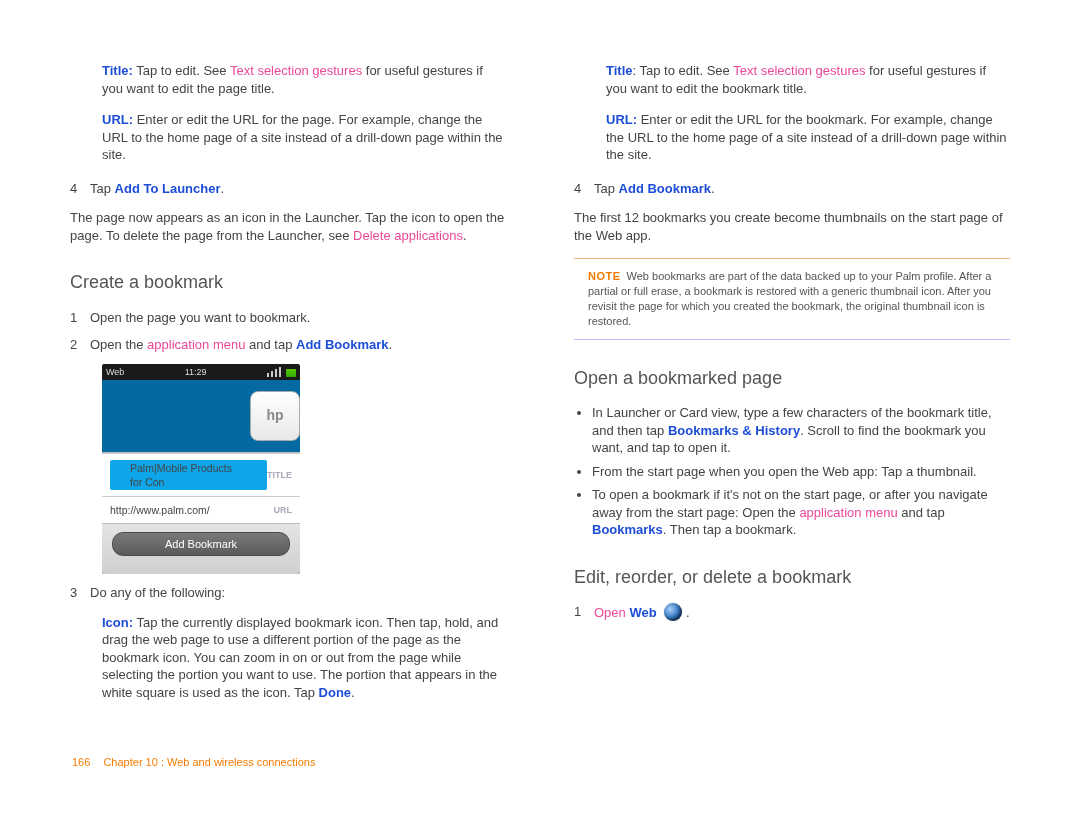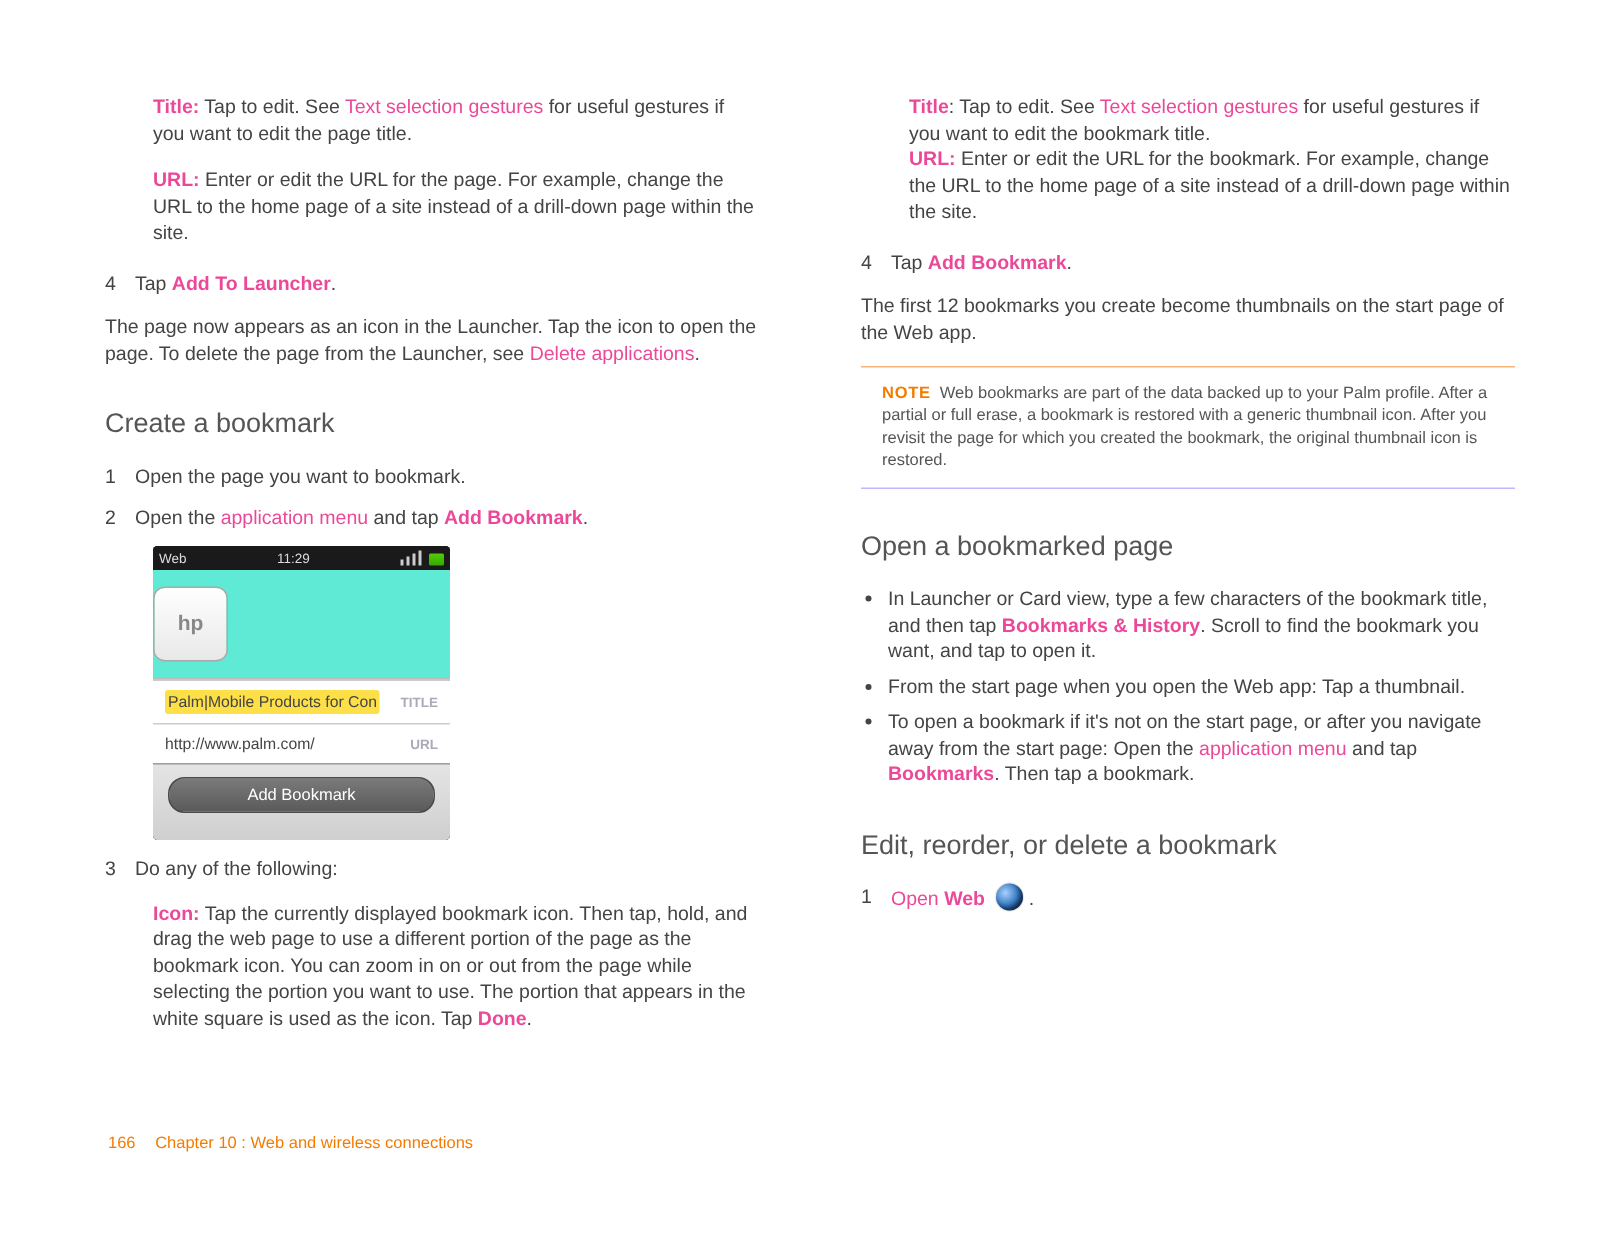--- a/index.html
+++ b/index.html
@@ -28,21 +28,21 @@
   .row { display: flex; margin-top: 6px; }
   .num { width: 20px; flex: 0 0 20px; color: #444; }
   .body { flex: 1; }
   h2 {
     font-weight: 300;
     font-size: 18px;
     color: #555;
     margin: 26px 0 14px 0;
   }
   .link { color: #ec4899; }
-  b { font-weight: 700; color: #ec4899; }
+  b { font-weight: 700; color: #1d4ed8; }
   .footer {
     position: absolute;
     left: 72px;
     top: 756px;
     font-size: 11px;
   }
   .footer .pg { color: #f57b00; margin-right: 10px; }
   .footer .ch { color: #f57b00; }
   .note-box {
     border-top: 1px solid #f5b37a;
@@ -76,38 +76,38 @@
     font-size: 9px;
   }
   .statusbar .sig { display:flex; gap:2px; align-items:flex-end;}
   .sig .b1{width:2px;height:4px;background:#ccc}
   .sig .b2{width:2px;height:6px;background:#ccc}
   .sig .b3{width:2px;height:8px;background:#ccc}
   .sig .b4{width:2px;height:10px;background:#ccc}
   .sig .batt{width:10px;height:8px;background:linear-gradient(#5c0,#3a0);margin-left:3px;border-radius:1px}
   .iconbox {
     height: 72px;
-    background:#5eead4;
+    background:#0369a1;
     display:flex;
     align-items:center;
-    justify-content:flex-start;
+    justify-content:flex-end;
     border-bottom:1px solid #bbb;
   }
   .thumbicon{
     width:48px;height:48px;background:linear-gradient(#fff,#e8e8e8);
     border-radius:8px;border:1px solid #aaa;
     display:flex;align-items:center;justify-content:center;
     color:#888;font-size:14px;font-weight:bold;
   }
   .field{
     display:flex;justify-content:space-between;align-items:center;
     padding:6px 8px;background:#fff;border-top:1px solid #ccc;
     font-size:10.5px;
   }
-  .field.hl .val{background:#fde047;padding:1px 2px;border-radius:2px}
+  .field.hl .val{background:#0ea5e9;padding:1px 20px;border-radius:2px}
   .field .lbl{color:#aab;font-size:9px;font-weight:600}
   .actions{background:linear-gradient(#e4e4e4,#cfcfcf);padding:8px 10px 12px;border-top:1px solid #bbb}
   .pillbtn{
     height:22px;border-radius:11px;display:flex;align-items:center;justify-content:center;
     margin-bottom:6px;font-size:11px;
   }
   .pillbtn.add{background:linear-gradient(#7a7a7a,#5a5a5a);color:#fff;border:1px solid #4a4a4a}
   .pillbtn.cancel{background:#e9e9e9;border:1px solid #aaa;color:#444;margin-bottom:0}
   .webicon{
     display:inline-block;width:18px;height:18px;border-radius:50%;
@@ -179,21 +179,21 @@
    </div>
    <div class="ind" style="margin-top:12px">
      <b>Icon:</b><span> Tap the currently displayed bookmark icon. Then tap, hold, and drag the web page to use a different portion of the page as the bookmark icon. You can zoom in on or out from the page while selecting the portion you want to use. The portion that appears in the white square is used as the icon. Tap </span><b>Done</b><span>.</span>
    </div>
  </div>
 
  <div class="col">
    <div class="ind">
      <b>Title</b><span>: Tap to edit. See </span><span class="link">Text selection gestures</span><span> for useful gestures if you want to edit the bookmark title.</span>
    </div>
-   <div class="ind" style="">
+   <div class="ind" style="margin-top:14px">
      <b>URL:</b><span> Enter or edit the URL for the bookmark. For example, change the URL to the home page of a site instead of a drill-down page within the site.</span>
    </div>
    <div class="row" style="margin-top:16px">
      <div class="num">4</div>
      <div class="body"><span>Tap </span><b>Add Bookmark</b><span>.</span></div>
    </div>
    <div style="margin-top:12px">The first 12 bookmarks you create become thumbnails on the start page of the Web app.</div>
 
    <div class="note-box">
      <b class="lbl">NOTE</b><span>Web bookmarks are part of the data backed up to your Palm profile. After a partial or full erase, a bookmark is restored with a generic thumbnail icon. After you revisit the page for which you created the bookmark, the original thumbnail icon is restored.</span>

